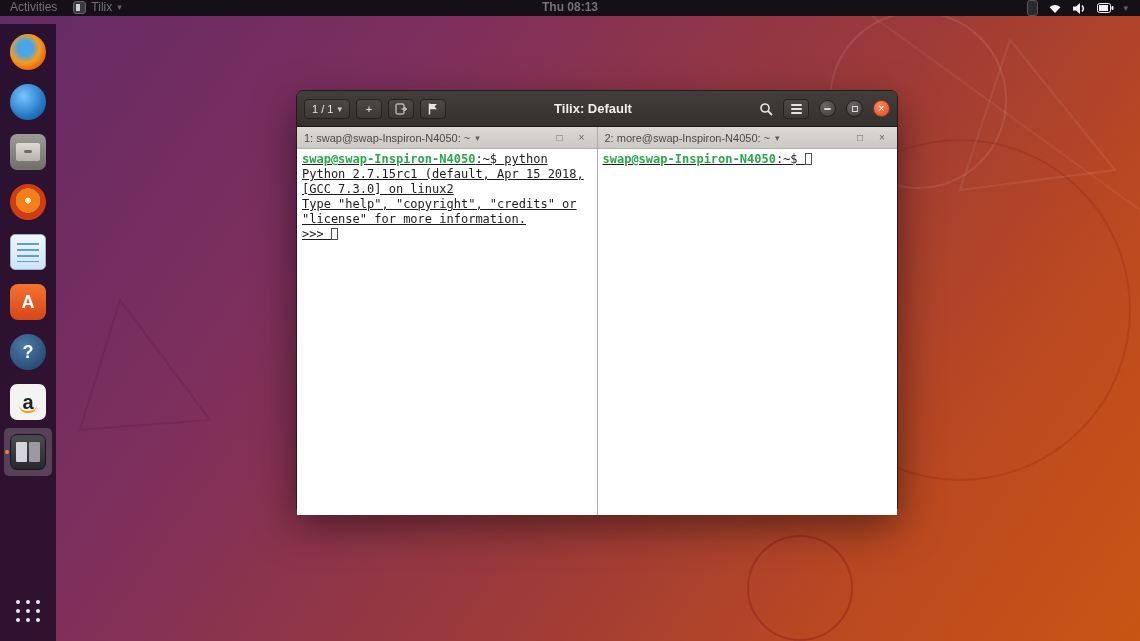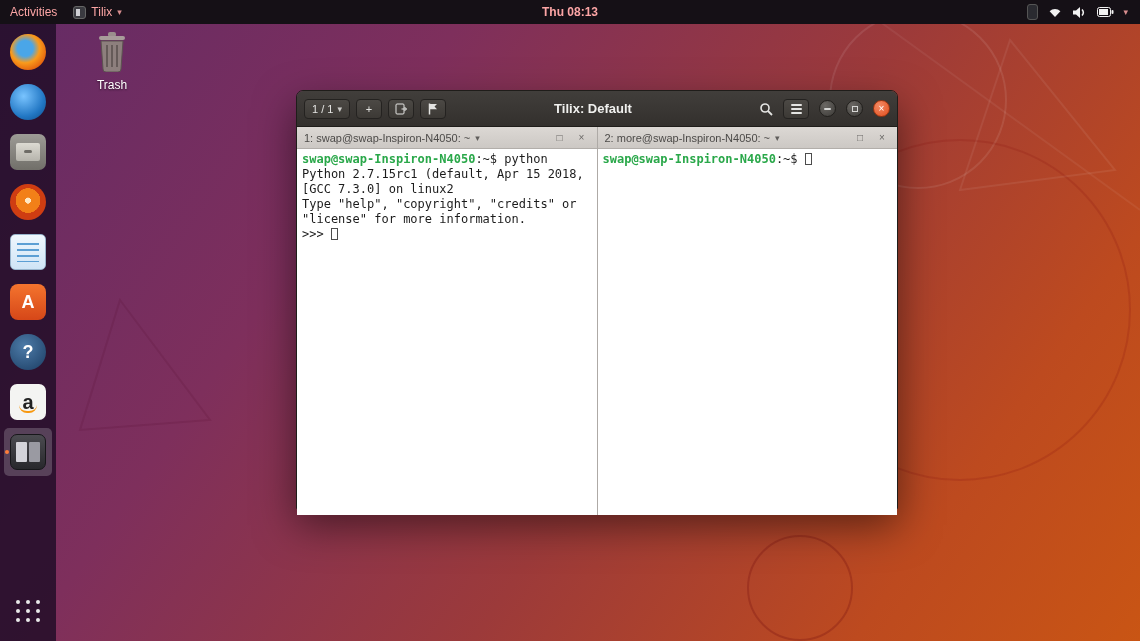--- a/index.html
+++ b/index.html
@@ -7,22 +7,22 @@
   body { font-family:"Liberation Sans", sans-serif; position:relative;
          background:linear-gradient(125deg,#632b66 0%,#7e2f5c 30%,#9c3a3a 58%,#bd4a1f 82%,#c95514 100%); }
 
   
   .desktop { position:absolute; inset:0; }
   .deco { position:absolute; inset:0; }
   .trash { position:absolute; left:84px; top:30px; width:56px; text-align:center; cursor:default; }
   .trash-label { color:#fff; font-size:12px; margin-top:2px; text-shadow:0 1px 2px rgba(0,0,0,.6); }
 
   
-  .topbar { position:absolute; top:0; left:0; right:0; height:24px; background:#151016;
-            color:#fca5a5; display:flex; align-items:center; font-size:12px; z-index:60; }
+  .topbar { position:absolute; top:0; left:0; right:0; height:16px; background:#151016;
+            color:#737373; display:flex; align-items:flex-start; font-size:12px; z-index:60; }
   .tb-left { display:flex; align-items:center; gap:16px; padding-left:10px; }
   .tb-item { display:flex; align-items:center; gap:5px; cursor:default; }
   .tilix-mini { width:13px; height:13px; border-radius:3px; background:#3a3a40; border:1px solid #666;
                 position:relative; }
   .tilix-mini::after { content:""; position:absolute; left:2px; top:2px; width:4px; height:7px; background:#cfcfd4; }
   .caret { font-size:9px; opacity:.85; }
   .tb-center { position:absolute; left:50%; transform:translateX(-50%); font-weight:bold; }
   .tb-right { margin-left:auto; display:flex; align-items:center; gap:9px; padding-right:12px; }
   .tray-rect { width:11px; height:16px; background:#2a2a30; border:1px solid #555; border-radius:3px; }
 
@@ -87,47 +87,38 @@
 
   
   .panes { display:flex; height:388px; background:#fff;justify-content:space-between; }
   .pane { flex:1; min-width:0; display:flex; flex-direction:column; }
   .pane + .pane { border-left:1px solid #aeaaa6; }
   .pane-header { height:22px; background:linear-gradient(#dcd8d4,#ccc8c4); border-bottom:1px solid #b2aeaa;
                  display:flex; align-items:center; padding:0 7px; font-size:11px; color:#4c4a48; gap:6px; }
   .pane-title { flex:1; display:flex; align-items:center; gap:5px; white-space:nowrap; overflow:hidden; }
   .pane-btn { width:16px; text-align:center; color:#6a6866; font-size:10px; cursor:default; }
   .term { flex:1; background:#fff; font-family:"DejaVu Sans Mono", monospace; font-size:12px;
-          line-height:15px; color:#1c1c1c; padding:3px 5px; overflow:hidden; }
+          line-height:15px; color:#1c1c1c; padding:3px 5px; overflow:hidden;text-decoration:underline; }
   .tline { white-space:pre; }
   .prompt { color:#2aa84a; font-weight:bold; }
   .cursor { display:inline-block; width:7px; height:12px; border:1px solid #4c4c4c; vertical-align:-2px; }
 </style>
 </head>
 <body>
 
 <div class="desktop">
   <svg class="deco" width="1140" height="641">
     <circle cx="918" cy="100" r="88" fill="none" stroke="rgba(255,255,255,0.09)" stroke-width="2"></circle>
     <circle cx="960" cy="310" r="170" fill="none" stroke="rgba(140,25,20,0.22)" stroke-width="2"></circle>
     <circle cx="800" cy="588" r="52" fill="none" stroke="rgba(120,18,15,0.30)" stroke-width="2"></circle>
     <path d="M850 0 L1140 210" stroke="rgba(255,255,255,0.06)" stroke-width="2" fill="none"></path>
     <path d="M1010 40 L1115 170 L960 190 Z" fill="none" stroke="rgba(255,255,255,0.07)" stroke-width="2"></path>
     <path d="M120 300 L210 420 L80 430 Z" fill="none" stroke="rgba(80,10,40,0.15)" stroke-width="2"></path>
   </svg>
 
-  <div class="trash">
-    <svg width="36" height="42" viewBox="0 0 36 42">
-      <rect x="14" y="2" width="8" height="5" rx="2" fill="#9b8f8d"></rect>
-      <rect x="5" y="6" width="26" height="4" rx="2" fill="#a89c9a"></rect>
-      <path d="M7 11 h22 l-2 28 a3 3 0 0 1 -3 3 h-12 a3 3 0 0 1 -3 -3 Z" fill="#8d7f7d" stroke="#5c5250"></path>
-      <path d="M13 15 v22 M18 15 v22 M23 15 v22" stroke="#655a58" stroke-width="2"></path>
-    </svg>
-    <div class="trash-label">Trash</div>
-  </div>
 </div>
 
 <div class="topbar">
   <div class="tb-left">
     <span class="tb-item">Activities</span>
     <span class="tb-item">
       <span class="tilix-mini"></span>
       <span>Tilix</span>
       <span class="caret">▾</span>
     </span>

